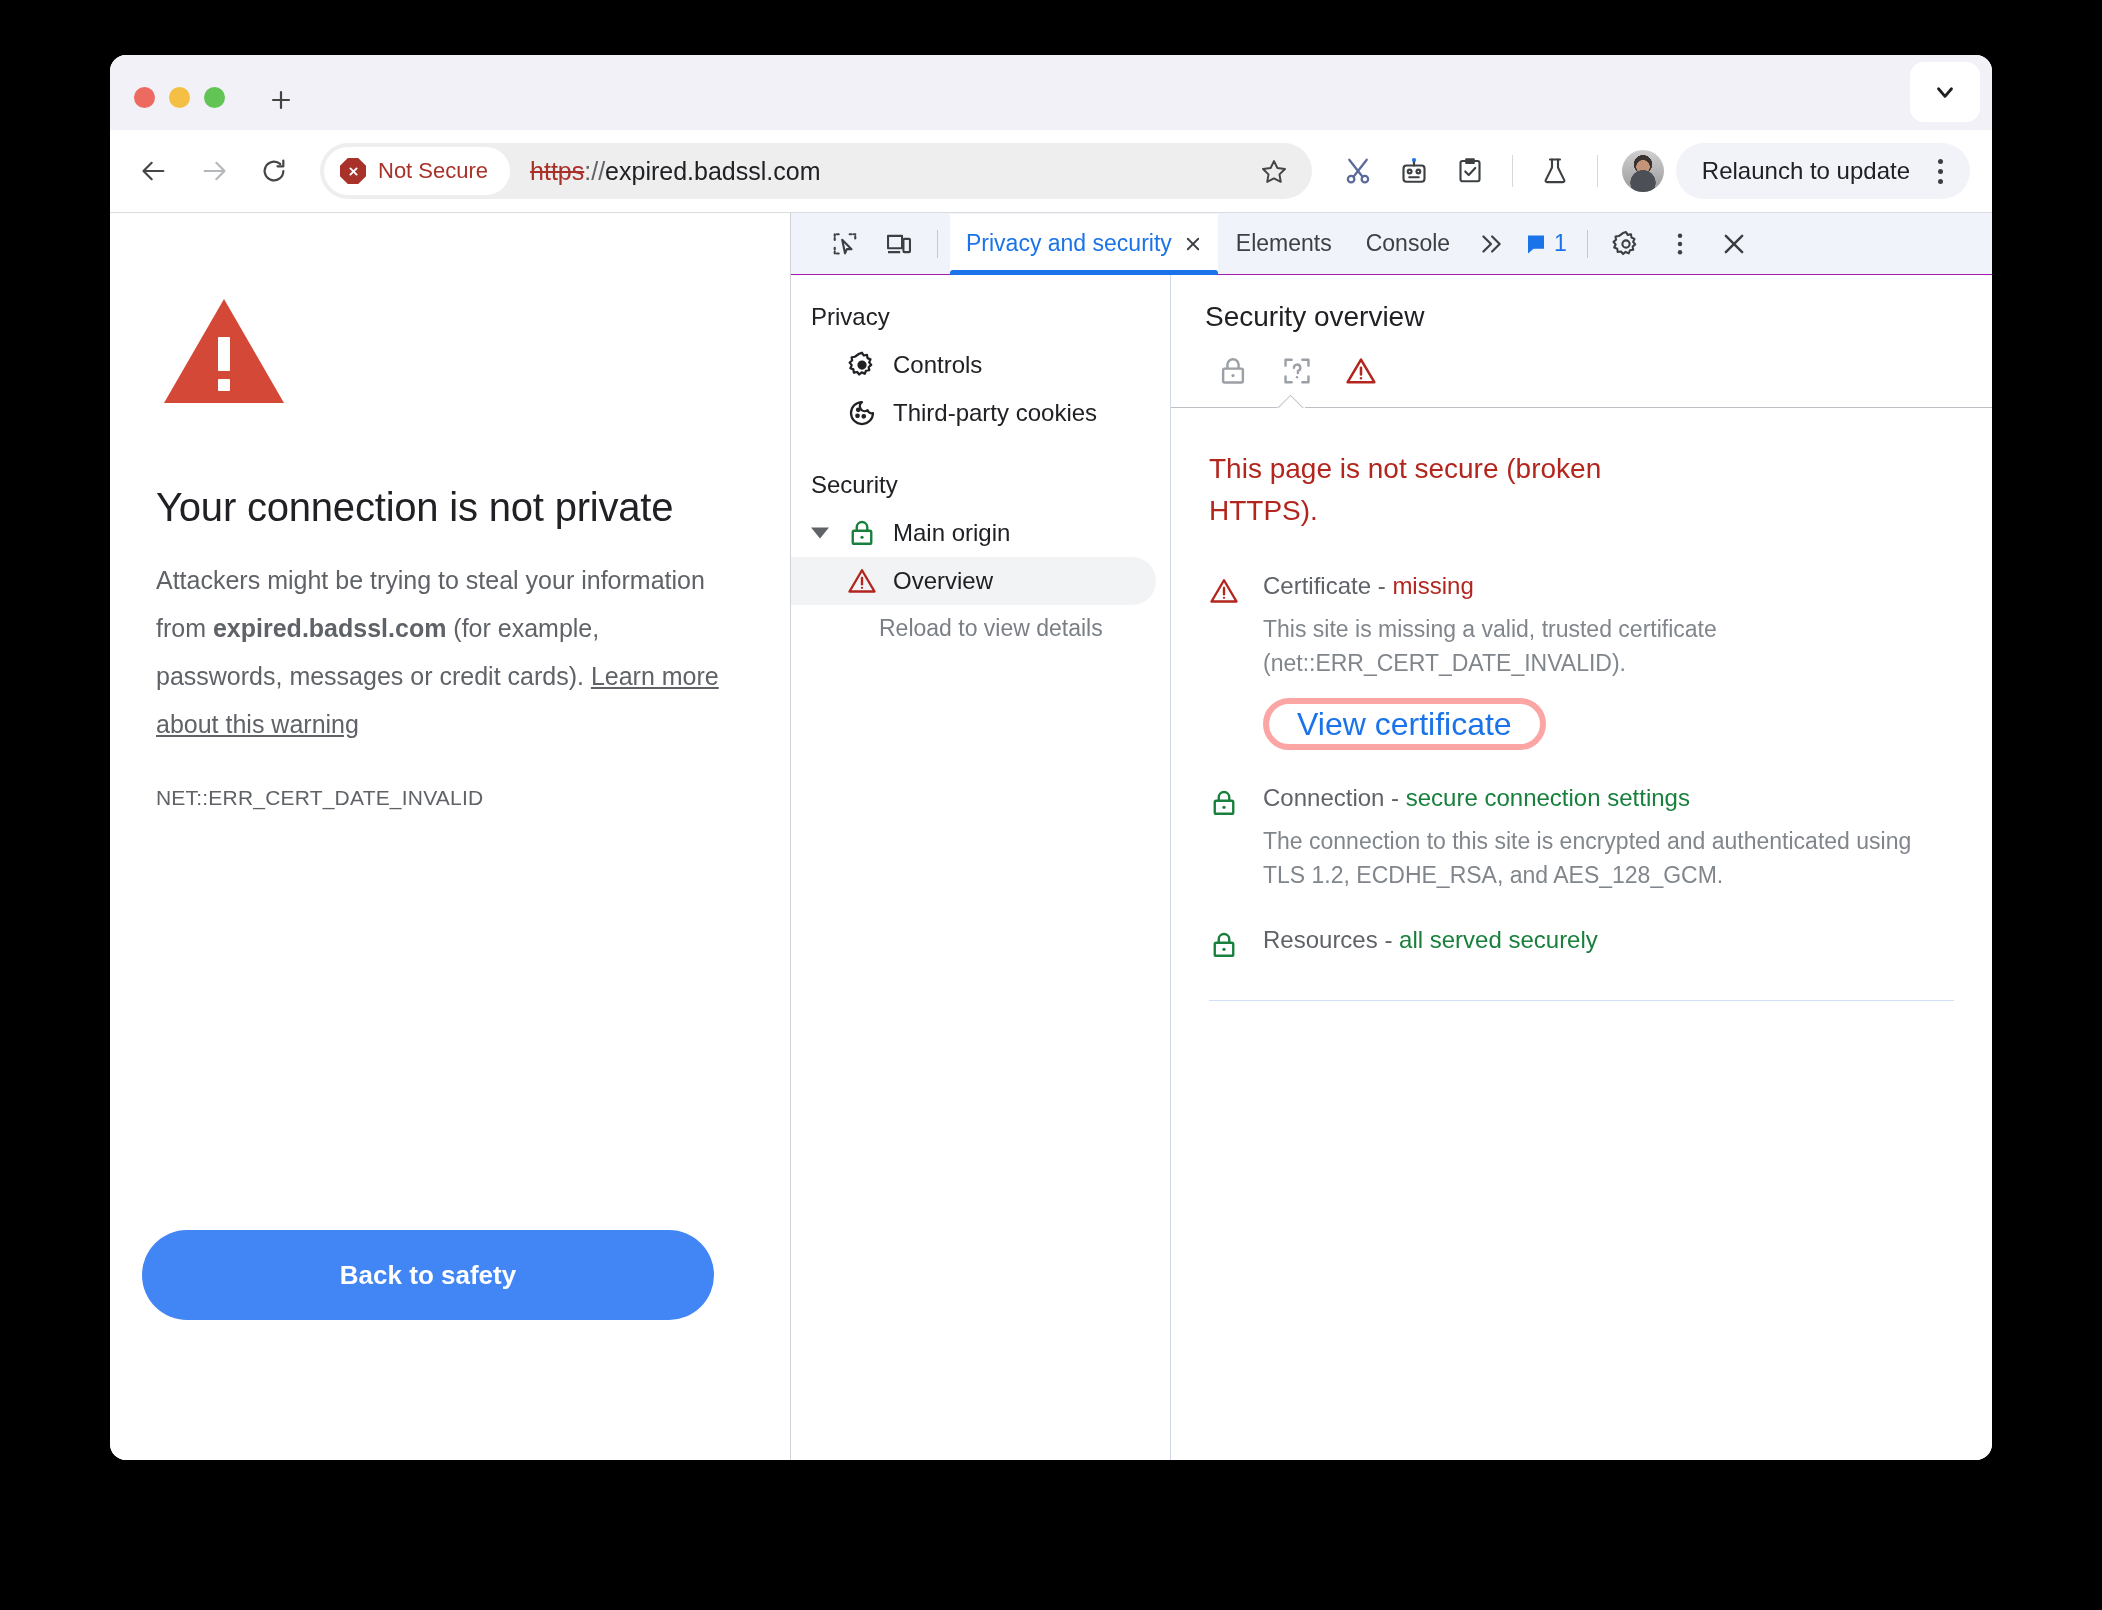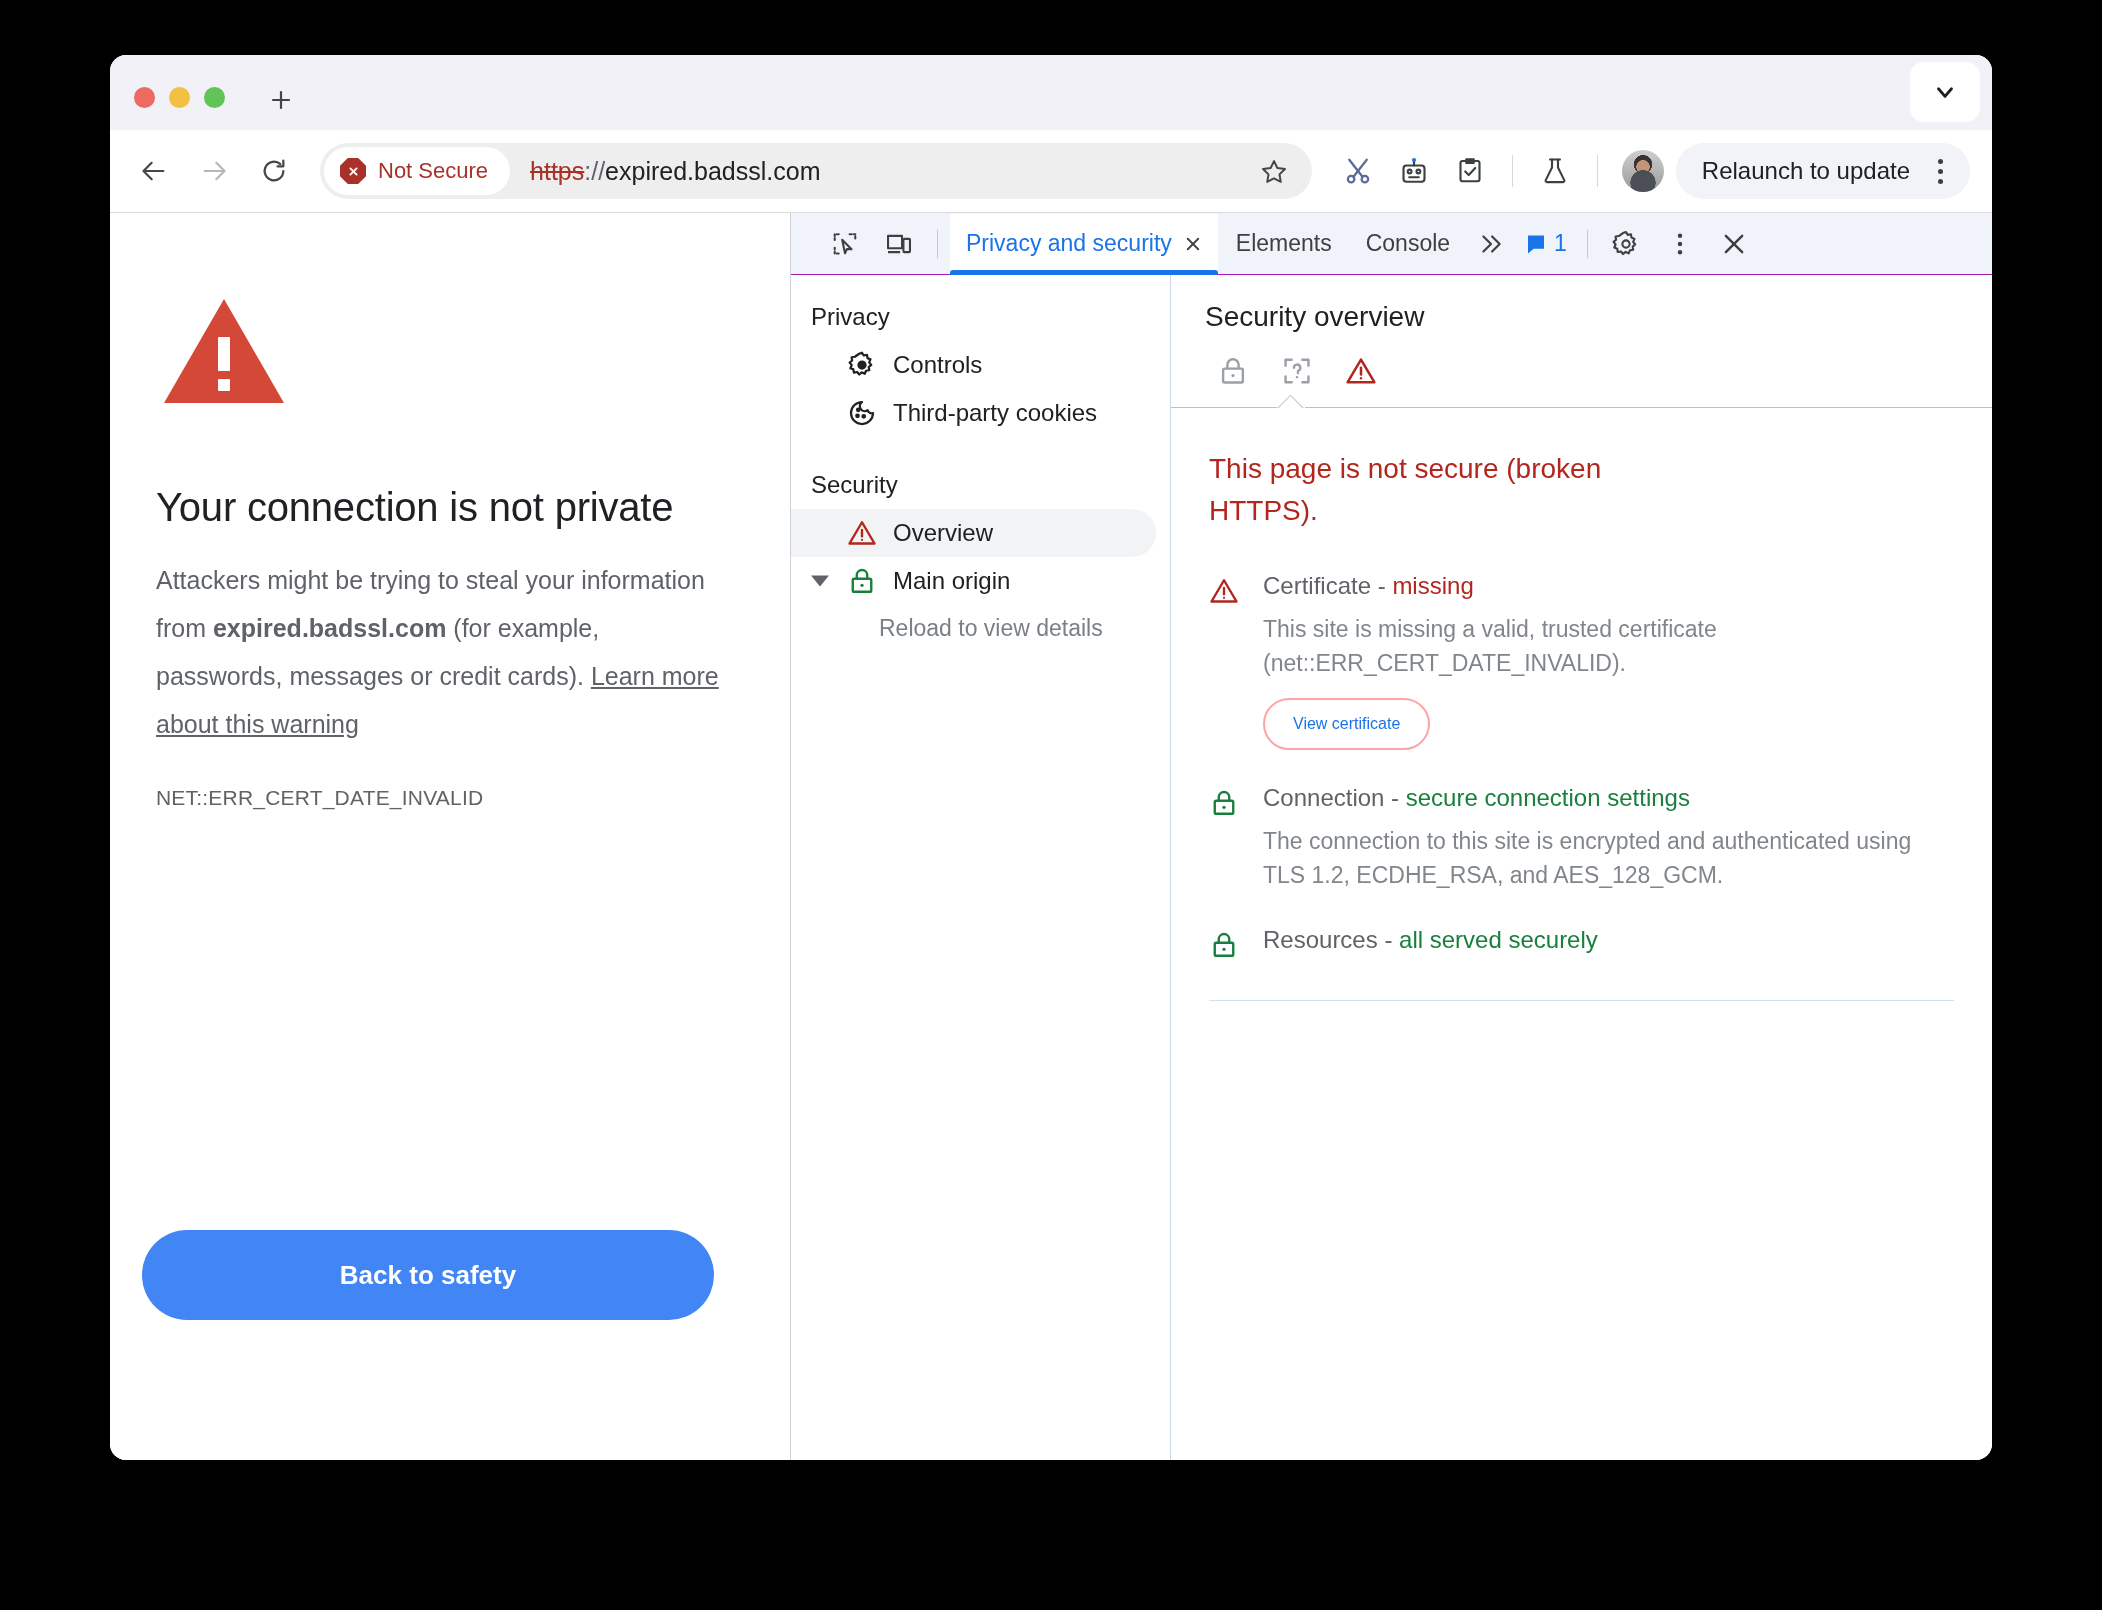--- a/index.html
+++ b/index.html
@@ -452,25 +452,25 @@
   .sec-row-title .val-good { color: #18803c; }
   .sec-row-desc {
     font-size: 23px;
     line-height: 34px;
     color: #80868b;
   }
   .view-cert-btn {
     margin-top: 18px;
     height: 52px;
     padding: 0 28px;
-    border: 2px solid #fca5a5;
+    border: 6px solid #fca5a5;
     border-radius: 26px;
     background: #ffffff;
     color: #1a73e8;
-    font-size: 16px;
+    font-size: 32px;
     font-family: "Liberation Sans", sans-serif;
     cursor: pointer;
   }
   .sec-bottom-divider {
     height: 1px;
     background: #d2e0f7;
     margin-top: 16px;
   }
 </style>
 </head>
@@ -696,41 +696,41 @@
                 <circle cx="9" cy="9.4" r="1" fill="#202124"></circle>
                 <circle cx="8.4" cy="14.2" r="1" fill="#202124"></circle>
                 <circle cx="13.4" cy="14.6" r="1" fill="#202124"></circle>
               </svg>
             </span>
             <span>Third-party cookies</span>
           </div>
 
           <div class="dt-group-title" style="margin-top:24px">Security</div>
 
-          <div class="dt-item selected">
-            <span class="ic">
-              <svg viewBox="0 0 24 24" fill="none" stroke="#b3261e" stroke-width="1.9" stroke-linejoin="round" stroke-linecap="round">
-                <path d="M12 3.4L22 20.4H2z"></path>
-                <line x1="12" y1="9.6" x2="12" y2="14.6"></line>
-                <circle cx="12" cy="17.4" r="0.9" fill="#b3261e" stroke="none"></circle>
-              </svg>
-            </span>
-            <span>Overview</span>
-          </div>
-
           <div class="dt-item">
             <span class="twisty"></span>
             <span class="ic">
               <svg viewBox="0 0 24 24" fill="none" stroke="#18803c" stroke-width="1.9" stroke-linejoin="round">
                 <rect x="4.6" y="10.2" width="14.8" height="10.4" rx="1.1"></rect>
                 <path d="M7.8 10.2V7.4a4.2 4.2 0 0 1 8.4 0v2.8"></path>
                 <circle cx="12" cy="15.4" r="1.3" fill="#18803c" stroke="none"></circle>
               </svg>
             </span>
             <span>Main origin</span>
+          </div>
+
+          <div class="dt-item selected">
+            <span class="ic">
+              <svg viewBox="0 0 24 24" fill="none" stroke="#b3261e" stroke-width="1.9" stroke-linejoin="round" stroke-linecap="round">
+                <path d="M12 3.4L22 20.4H2z"></path>
+                <line x1="12" y1="9.6" x2="12" y2="14.6"></line>
+                <circle cx="12" cy="17.4" r="0.9" fill="#b3261e" stroke="none"></circle>
+              </svg>
+            </span>
+            <span>Overview</span>
           </div>
 
           <div class="dt-subtext">Reload to view details</div>
         </div>
 
         <div class="dt-main">
           <div class="sec-header">
             <div class="sec-title">Security overview</div>
             <div class="sec-chips">
               <span class="sec-chip">

